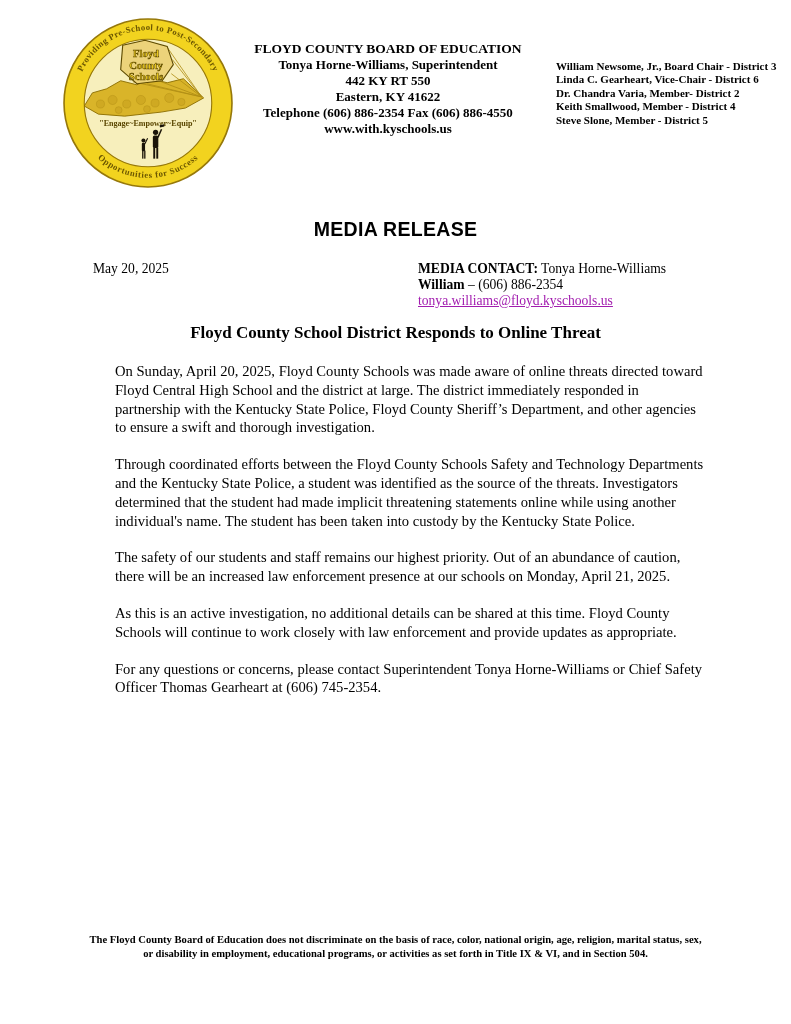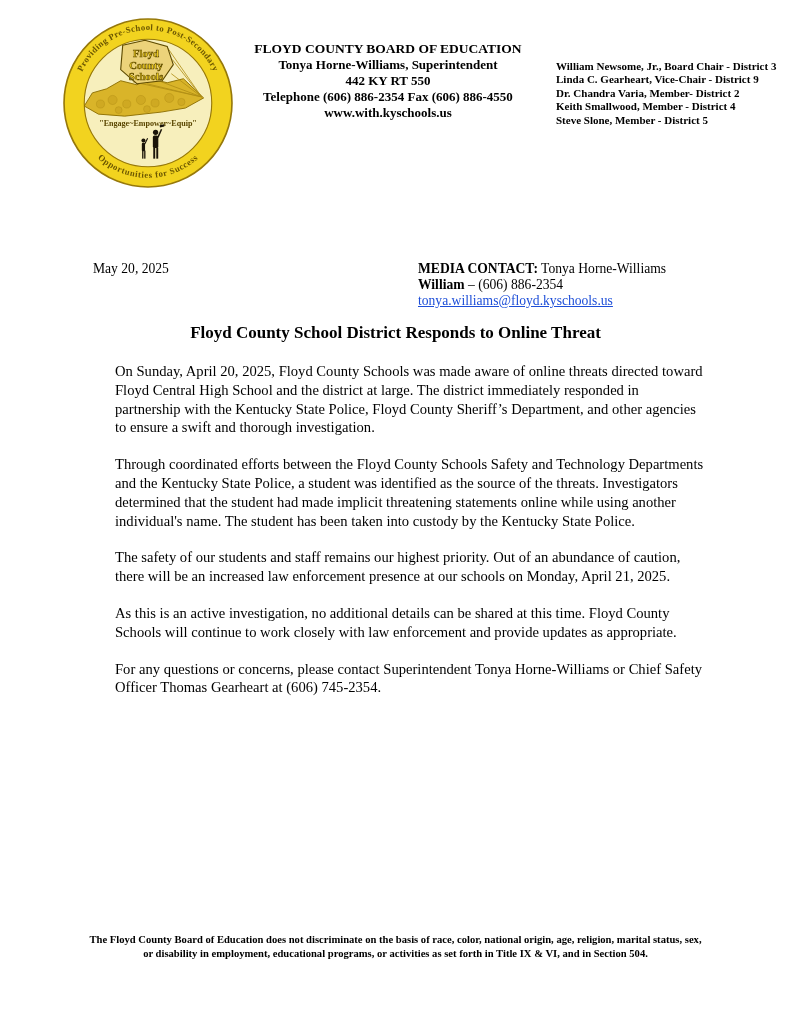--- a/index.html
+++ b/index.html
@@ -63,21 +63,21 @@
     top: 261px;
     left: 93px;
     width: 613px;
     font-size: 13.6px;
     line-height: 16px;
   }
   .release-info .col-left  { position: absolute; left: 0;    top: 0; width: 300px; }
   .release-info .col-right { position: absolute; left: 325px; top: 0; width: 290px; }
   .bold { font-weight: bold; }
   a.email-link {
-    color: #1d4ed8;
+    color: #a21caf;
     text-decoration: underline;
     cursor: pointer;
   }
 
   
   .release-title {
     position: absolute;
     top: 323px;
     left: 0;
     width: 100%;
@@ -176,32 +176,34 @@
         <rect x="81.2" y="132" width="1.3" height="8"></rect>
         <line x1="81.8" y1="125.5" x2="84.6" y2="119.8" stroke="#1a1408" stroke-width="1.1"></line>
       </g>
     </svg>
   </div>
 
   <div class="head-center">
     <div class="org-name">FLOYD COUNTY BOARD OF EDUCATION</div>
     <div>Tonya Horne-Williams, Superintendent</div>
     <div>442 KY RT 550</div>
+    <div>Eastern, KY 41622</div>
     <div>Telephone (606) 886-2354   Fax (606) 886-4550</div>
     <div>www.with.kyschools.us</div>
   </div>
 
   <div class="board-list">
     <div>William Newsome, Jr., Board Chair - District 3</div>
-    <div>Linda C. Gearheart, Vice-Chair - District 9</div>
+    <div>Linda C. Gearheart, Vice-Chair - District 6</div>
     <div>Dr. Chandra Varia, Member- District 2</div>
     <div>Keith Smallwood, Member - District 4</div>
     <div>Steve Slone, Member - District 5</div>
   </div>
 
+  <div class="media-release-heading">MEDIA RELEASE</div>
 
   <div class="release-info">
     <div class="col-left">
       <div>May 20, 2025</div>
     </div>
     <div class="col-right">
       <div><span class="bold">MEDIA CONTACT:</span><span> Tonya Horne-Williams</span></div>
       <div><span class="bold">William</span><span> – (606) 886-2354</span></div>
       <div><a class="email-link" href="#">tonya.williams@floyd.kyschools.us</a></div>
     </div>

